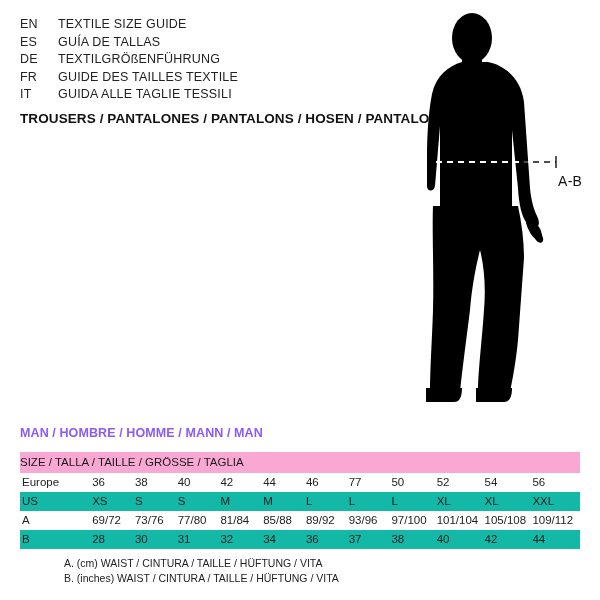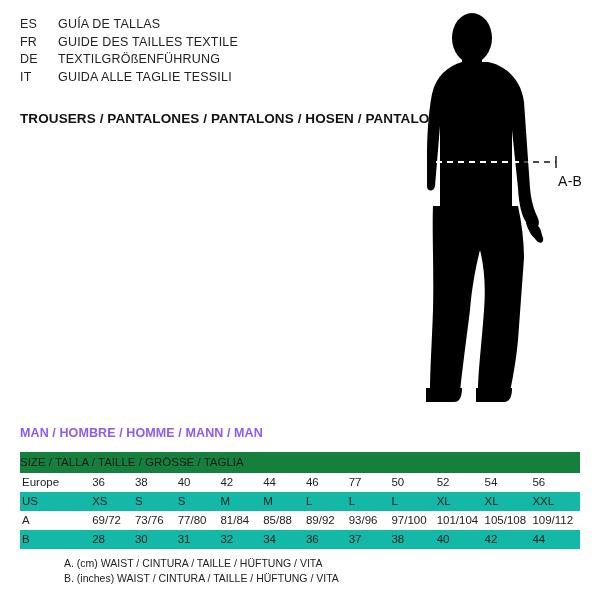--- a/index.html
+++ b/index.html
@@ -96,21 +96,21 @@
     border-collapse: collapse;
     font-size: 11.5px;
     color: #222;
   }
   table.size-table td {
     padding: 2px 0 2px 0;
     line-height: 15px;
     white-space: nowrap;
   }
   table.size-table tr.header-row {
-    background: #15803d;
+    background: #f9a8d4;
     font-size: 11.5px;
   }
   table.size-table tr.header-row td {
     padding: 3px 0 3px 0;
     color: #1a1a1a;
   }
   table.size-table tr.shaded td {
     background: #14b8a6;
   }
   td.label-col {
@@ -135,30 +135,34 @@
     margin-left: 44px;
   }
 </style>
 </head>
 <body>
 
 <div class="page">
 
   <div class="lang-block">
     <div class="lang-row">
+      <span class="lang-code">EN</span>
+      <span class="lang-text">TEXTILE SIZE GUIDE</span>
+    </div>
+    <div class="lang-row">
       <span class="lang-code">ES</span>
       <span class="lang-text">GUÍA DE TALLAS</span>
     </div>
     <div class="lang-row">
+      <span class="lang-code">DE</span>
+      <span class="lang-text">TEXTILGRÖßENFÜHRUNG</span>
+    </div>
+    <div class="lang-row">
       <span class="lang-code">FR</span>
       <span class="lang-text">GUIDE DES TAILLES TEXTILE</span>
-    </div>
-    <div class="lang-row">
-      <span class="lang-code">DE</span>
-      <span class="lang-text">TEXTILGRÖßENFÜHRUNG</span>
     </div>
     <div class="lang-row">
       <span class="lang-code">IT</span>
       <span class="lang-text">GUIDA ALLE TAGLIE TESSILI</span>
     </div>
   </div>
 
   <div class="garment-title">TROUSERS / PANTALONES / PANTALONS / HOSEN / PANTALONI</div>
 
   <div class="figure-wrap">

